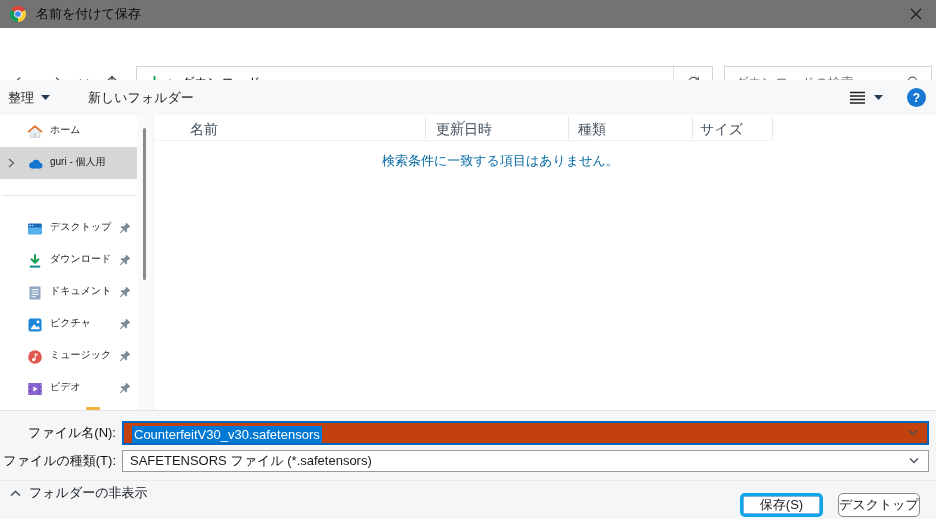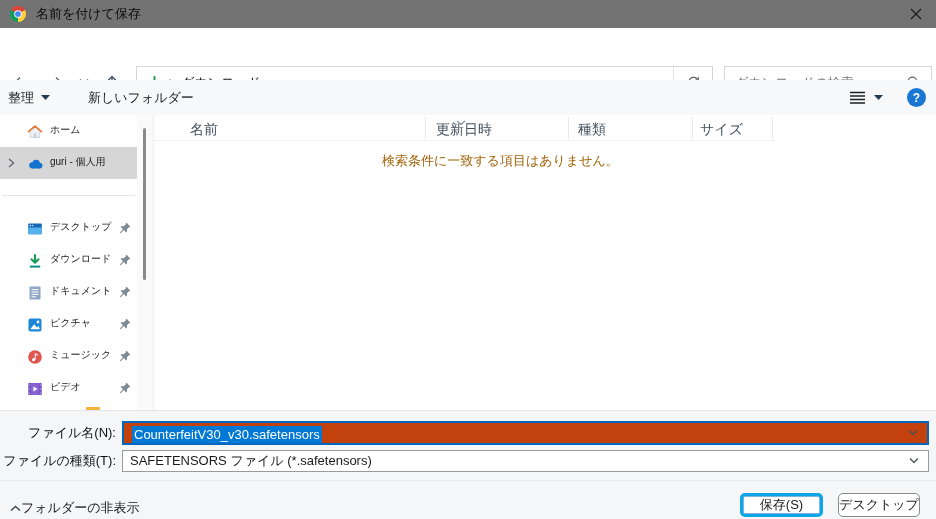--- a/index.html
+++ b/index.html
@@ -60,37 +60,37 @@
   .hdr-row{position:relative;height:25px;}
   .hdr{position:absolute;top:6px;color:#42505C;font-size:14px;cursor:pointer;text-align:right;}
   .hdr-name{left:36px;}
   .hdr-date{left:282px;}
   .hdr-type{left:424px;}
   .hdr-size{left:546px;}
   .hdr-sep{position:absolute;top:2px;width:1px;height:22px;background:#E7E7E7;}
   .sep1{left:271px;}.sep2{left:414px;}.sep3{left:538px;}.sep4{left:618px;}
   .sort-chev{position:absolute;left:302px;top:-1px;}
   .hdr-underline{position:absolute;left:0;top:25px;width:620px;height:1px;background:#F1F2F3;}
-  .empty-msg{position:absolute;left:228px;top:37px;color:#a16207;font-size:13px;}
+  .empty-msg{position:absolute;left:228px;top:37px;color:#0369a1;font-size:13px;}
 
   
   .bottom{position:absolute;top:410px;left:0;right:0;height:70px;background:#F5F6F7;border-top:1px solid #E3E3E3;box-sizing:border-box;}
   .field-row{position:absolute;left:0;right:7px;display:flex;align-items:center;border-radius:9px;}
   .row-name{top:10px;height:24px;}
   .row-type{top:39px;height:22px;align-items:center;}
   .f-label{width:116px;text-align:right;padding-right:6px;flex:none;font-size:13px;color:#111;}
   .fn-input{position:relative;flex:1;height:100%;background:#c2410c;border:2px solid #0067C0;box-sizing:border-box;
             display:flex;align-items:flex-end;padding-left:8px;}
   .fn-sel{background:#0078D4;color:#fff;padding:0 2px;font-size:13px;line-height:17px;}
   .ft-select{position:relative;flex:1;height:100%;background:#fff;border:1px solid #9A9A9A;box-sizing:border-box;
              display:flex;align-items:center;padding-left:7px;font-size:13px;}
   .dd-chev{position:absolute;right:8px;top:50%;transform:translateY(-50%);display:flex;}
 
   .footer{position:absolute;top:480px;left:0;right:0;height:39px;background:#F5F6F7;border-top:1px solid #EBEBEB;box-sizing:border-box;}
-  .hide-folders{position:absolute;left:10px;top:18px;display:flex;align-items:center;cursor:pointer;color:#14181c;}
+  .hide-folders{position:absolute;left:10px;top:3px;display:flex;align-items:center;gap:8px;cursor:pointer;color:#14181c;}
   .btn{position:absolute;top:12px;height:24px;box-sizing:border-box;background:#fff;border-radius:5px;
        display:flex;align-items:center;justify-content:center;font-size:13px;cursor:pointer;}
   .btn-save{left:740px;width:83px;border:3px solid #0ea5e9;box-shadow:inset 0 0 0 .5px #0067C0;}
   .btn-cancel{left:838px;width:82px;border:1px solid #8A8A8A;}
 </style>
 </head>
 <body>
 
 <div class="dialog">
 

